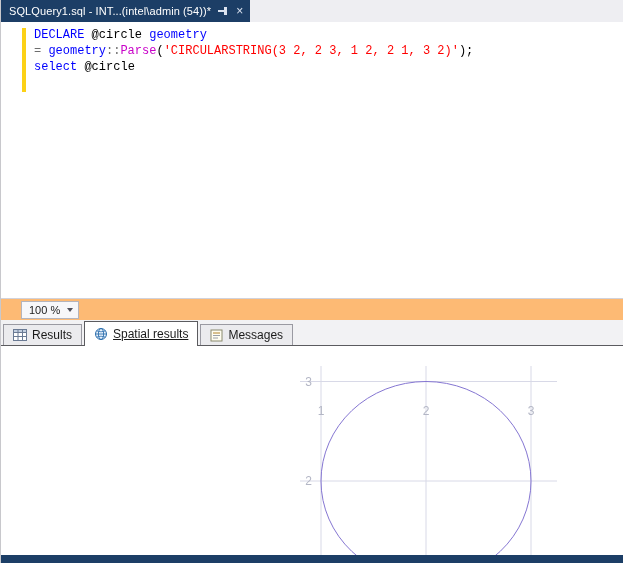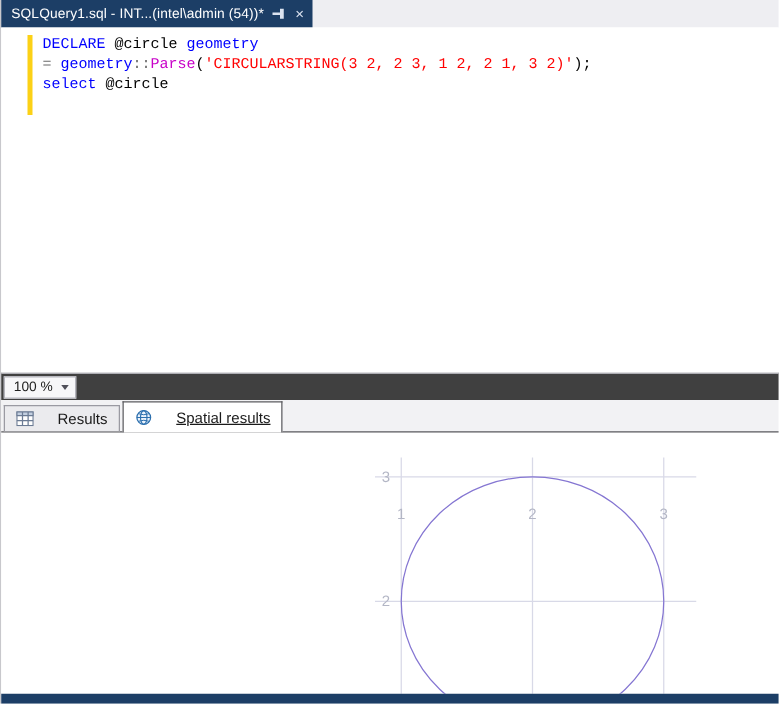--- a/index.html
+++ b/index.html
@@ -28,36 +28,36 @@
   
   .editor { height: 276px; flex: none; position: relative; background: #ffffff; }
   .change-bar { position: absolute; left: 21px; top: 6px; width: 4px; height: 64px; background: #fcd116; }
   .code-lines {
     position: absolute; left: 33px; top: 5px; right: 0;
     font-family: "Liberation Mono", "DejaVu Sans Mono", monospace;
     font-size: 12px; line-height: 16px; white-space: pre; cursor: text;
   }
 
   
-  .zoom-bar { height: 22px; flex: none; background: #404040; border-top: 1px solid #d2d2da; display: flex; align-items: center; padding-left: 2px; }
+  .zoom-bar { height: 22px; flex: none; background: #fdba74; border-top: 1px solid #d2d2da; display: flex; align-items: center; padding-left: 20px; }
   .zoom-control {
     height: 18px; background: #f7f7f9; border: 1px solid #b4b4bc;
     display: flex; align-items: center; gap: 7px; padding: 0 5px 0 7px;
     font-size: 11px; color: #222; cursor: default;
   }
   .zoom-caret { width: 0; height: 0; border-left: 3.5px solid transparent; border-right: 3.5px solid transparent; border-top: 4px solid #50505a; }
 
   
   .results-tabbar {
     height: 26px; flex: none; background: #f2f2f4;
     display: flex; align-items: flex-end; padding-left: 2px;
     border-bottom: 1px solid #5b5b5f; position: relative;
   }
   .rtab {
-    height: 21px; display: flex; align-items: center; gap: 19px;
+    height: 21px; display: flex; align-items: center; gap: 5px;
     padding: 0 9px; font-size: 12px; color: #1a1a1a;
     background: #ebebee; border: 1px solid #9a9aa2; border-bottom: none;
     margin-right: 2px; cursor: default; position: relative;
   }
   .rtab.active {
     background: #ffffff; height: 25px; margin-bottom: -1px; z-index: 2;
     border-color: #5b5b5f;
     text-decoration: underline;
   }
   .rtab svg { flex: none; }
@@ -109,20 +109,29 @@
     <div class="rtab active">
       <svg width="14" height="14" viewBox="0 0 14 14">
         <circle cx="7" cy="7" r="5.5" fill="#eaf2fb" stroke="#2c6fae"></circle>
         <ellipse cx="7" cy="7" rx="2.6" ry="5.5" fill="none" stroke="#2c6fae" stroke-width="0.9"></ellipse>
         <line x1="1.5" y1="7" x2="12.5" y2="7" stroke="#2c6fae" stroke-width="0.9"></line>
         <path d="M2.4 3.9 Q7 5.7 11.6 3.9" fill="none" stroke="#2c6fae" stroke-width="0.8"></path>
         <path d="M2.4 10.1 Q7 8.3 11.6 10.1" fill="none" stroke="#2c6fae" stroke-width="0.8"></path>
       </svg>
       <span>Spatial results</span>
     </div>
+    <div class="rtab">
+      <svg width="13" height="13" viewBox="0 0 13 13">
+        <rect x="1" y="1" width="11" height="11" fill="#fffdf0" stroke="#8a8a6e"></rect>
+        <line x1="3" y1="4" x2="10" y2="4" stroke="#b0822a"></line>
+        <line x1="3" y1="6.5" x2="10" y2="6.5" stroke="#9aa0a8"></line>
+        <line x1="3" y1="9" x2="8" y2="9" stroke="#9aa0a8"></line>
+      </svg>
+      <span>Messages</span>
+    </div>
   </div>
 
   <div class="spatial-pane">
     <svg id="spatial-svg" width="623" height="269">
         <line x1="320" y1="20" x2="320" y2="264" stroke="#d8d9e7" stroke-width="1"></line>
         <line x1="425" y1="20" x2="425" y2="264" stroke="#d8d9e7" stroke-width="1"></line>
         <line x1="530" y1="20" x2="530" y2="264" stroke="#d8d9e7" stroke-width="1"></line>
         <line x1="299" y1="234.5" x2="556" y2="234.5" stroke="#d8d9e7" stroke-width="1"></line>
         <line x1="299" y1="135" x2="556" y2="135" stroke="#d8d9e7" stroke-width="1"></line>
         <line x1="299" y1="35.5" x2="556" y2="35.5" stroke="#d8d9e7" stroke-width="1"></line>

